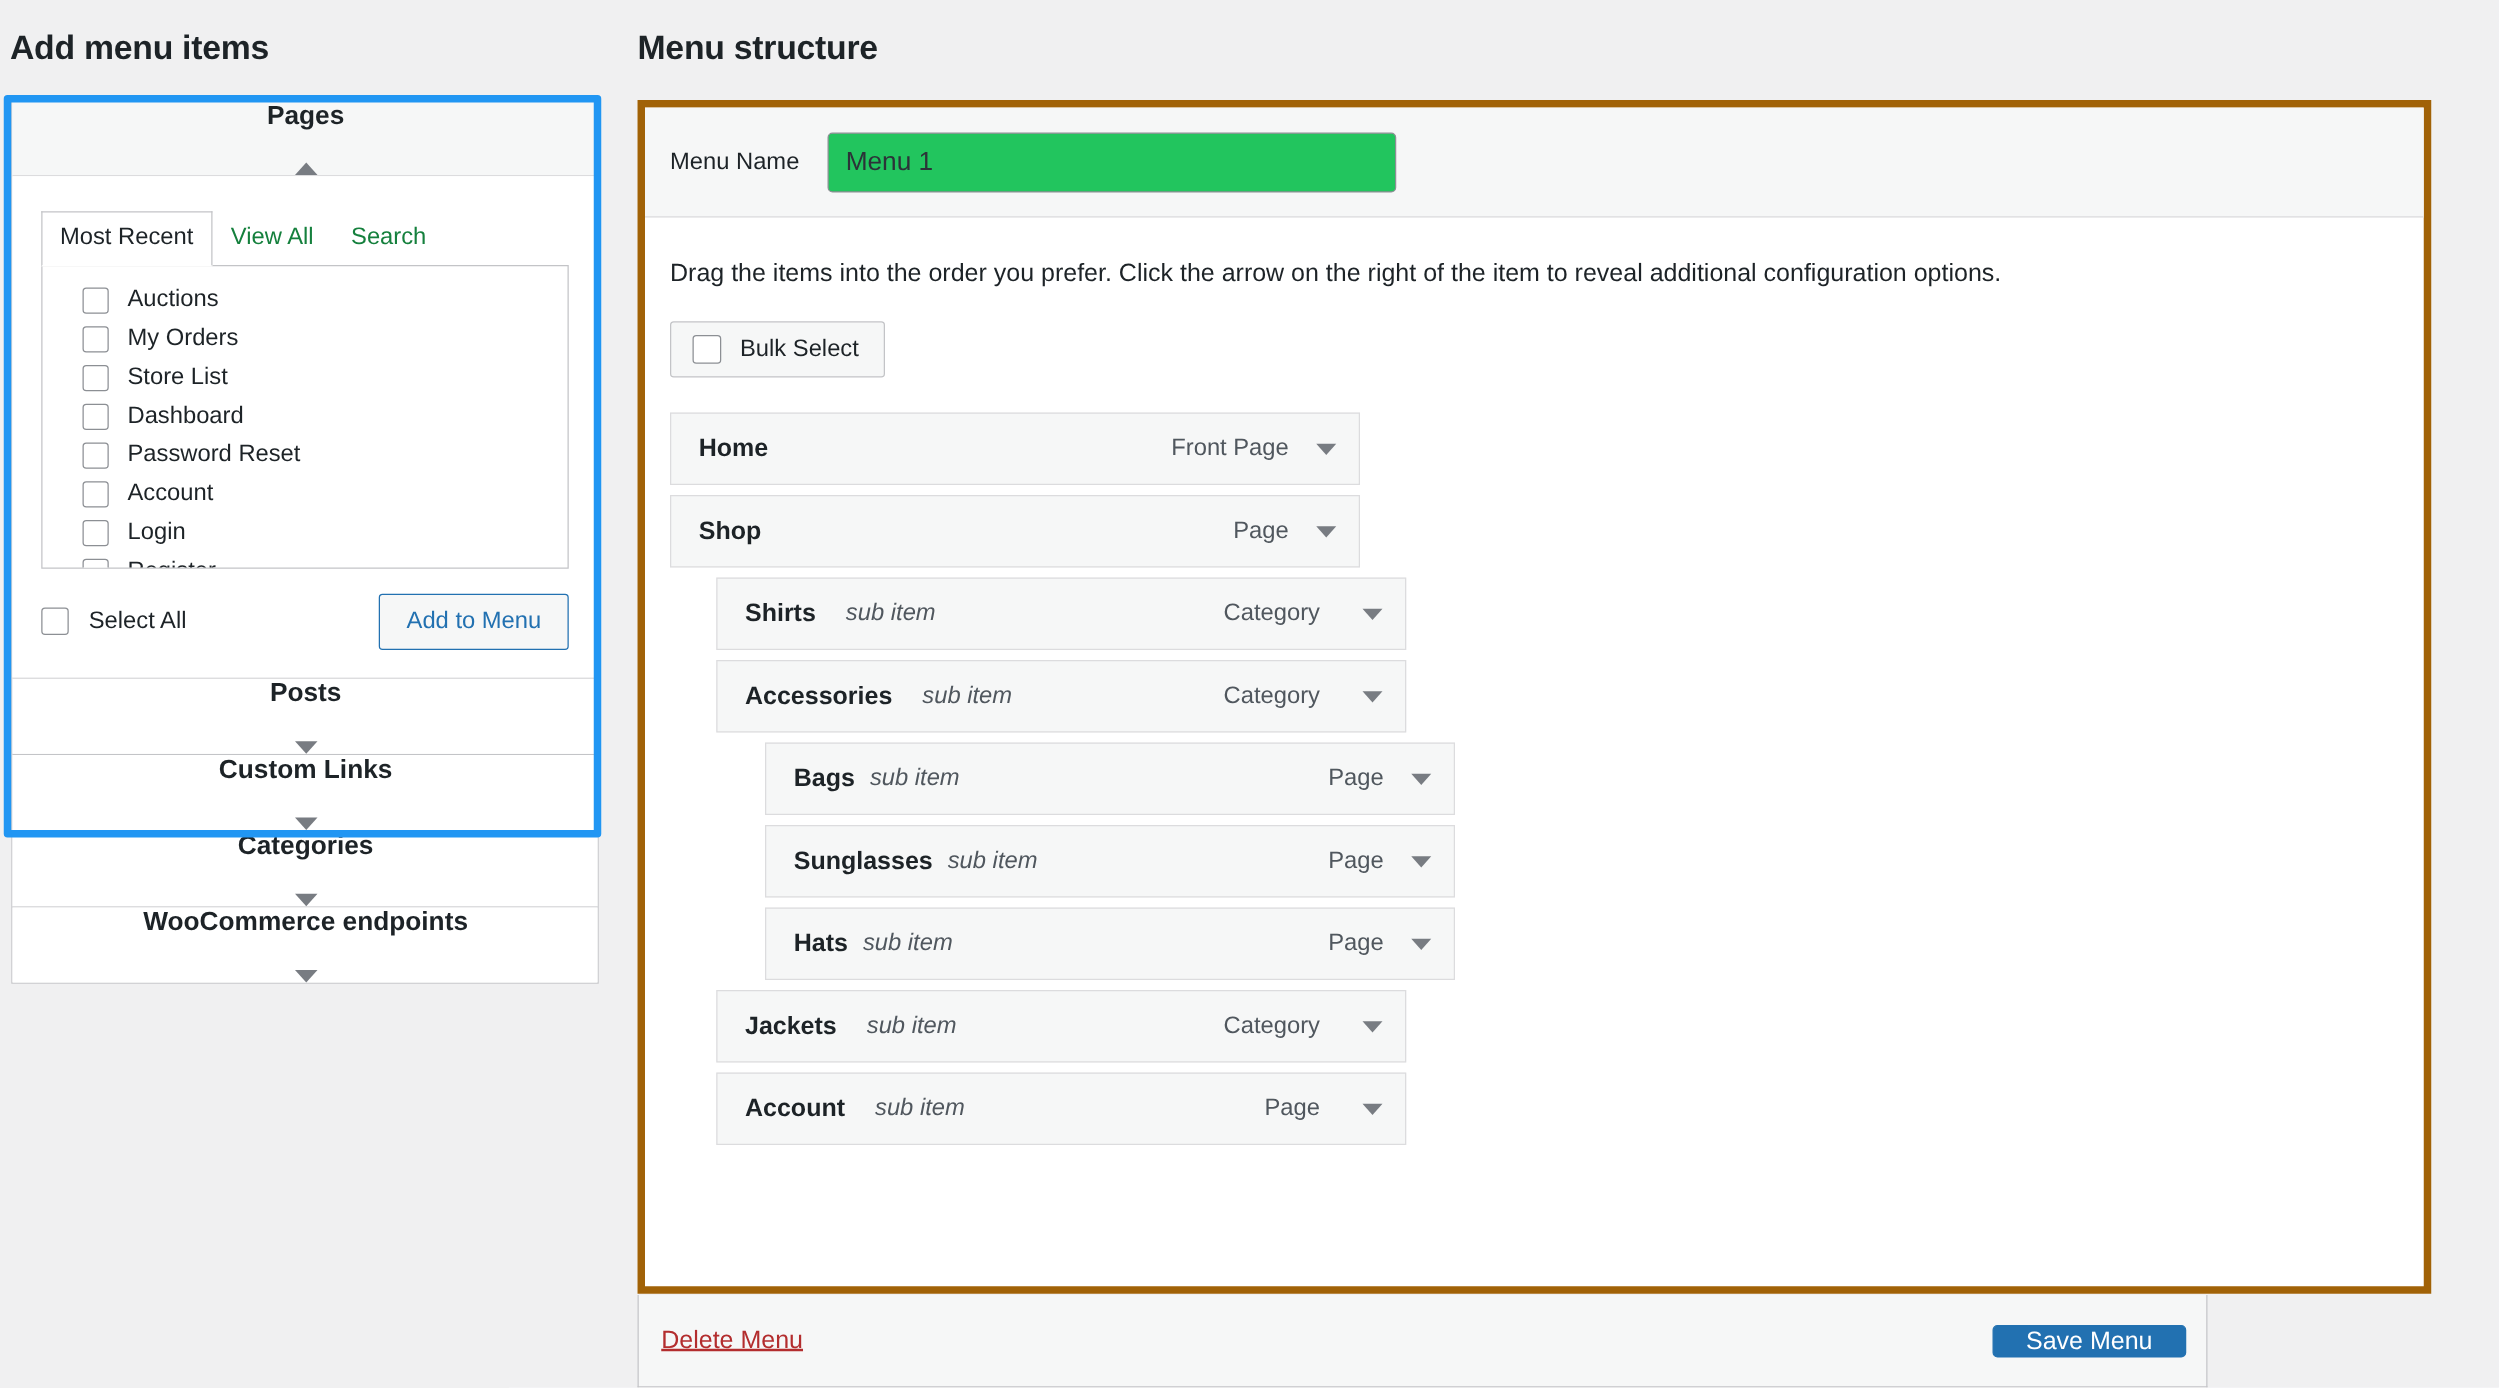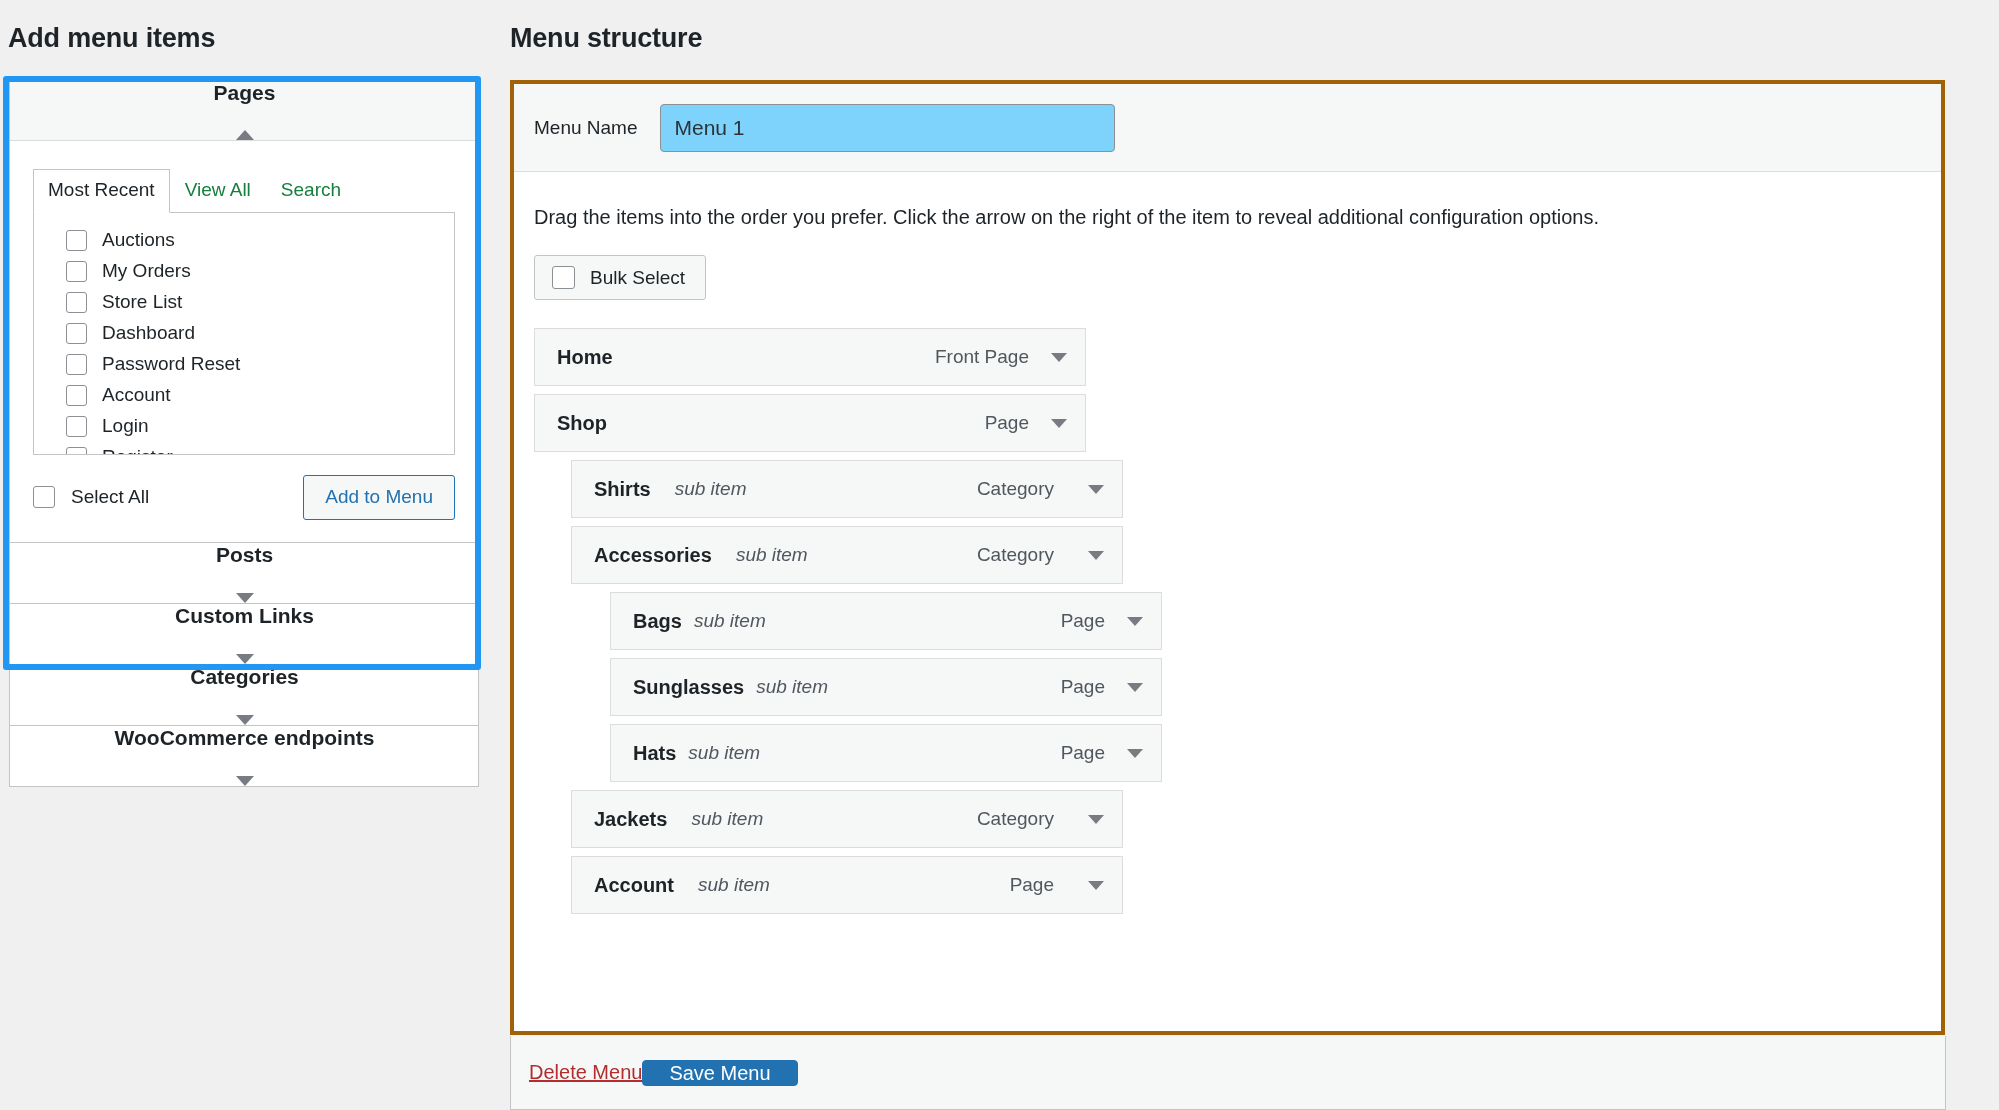--- a/index.html
+++ b/index.html
@@ -84,31 +84,31 @@
     border: 1px solid #2271b1; border-radius: 3px; padding: 10px 21px;
     cursor: pointer; line-height: 1.2;
   }
 
   
   .right-col { position: absolute; left: 510px; top: 0; width: 1489px; height: 1110px; }
   .right-heading { position: absolute; left: 0px; top: 23px; }
 
   .structure-box {
     position: absolute; left: 0px; top: 80px; width: 1435px; height: 955px;
-    background: #fff; border: 4px solid #a16207; overflow: hidden;
+    background: #fff; border: 6px solid #a16207; overflow: hidden;
   }
 
   .name-row {
     height: 88px; background: #f6f7f7; border-bottom: 1px solid #dcdcde;
     display: flex; align-items: center; padding-left: 20px;
   }
   .name-label { font-size: 19px; color: #1d2327; }
   .name-input {
     margin-left: 22px; width: 455px; height: 48px;
-    border: 1px solid #8c8f94; border-radius: 4px; background: #7dd3fc;
+    border: 1px solid #8c8f94; border-radius: 4px; background: #22c55e;
     font-size: 21px; color: #2c3338; padding: 0 14px;
     font-family: "Liberation Sans", sans-serif;
   }
 
   .drag-hint {
     font-size: 20px; color: #1d2327; padding: 31px 20px 0 20px; line-height: 1.4;
   }
 
   .bulk-select {
     margin: 24px 0 0 20px; display: inline-flex; align-items: center;
@@ -133,23 +133,23 @@
   .row-spacer { flex: 1; }
   .row-type { font-size: 19px; color: #50575e; }
   .row-caret {
     width: 0; height: 0; margin-left: 22px;
     border-left: 8px solid transparent; border-right: 8px solid transparent;
     border-top: 9px solid #787c82; cursor: pointer;
   }
 
   
   .footer-bar {
-    position: absolute; left: 510px; top: 1036px; width: 1436px; height: 74px;
+    position: absolute; left: 510px; top: 1036px; width: 1256px; height: 74px;
     background: #f6f7f7; border: 1px solid #c3c4c7; border-top: none;
-    display: flex; align-items: center; justify-content: flex-start;
+    display: flex; align-items: center; justify-content: space-between;
     padding: 0 16px 0 18px;
   }
   .delete-link {
     font-size: 20px; color: #b32d2e; text-decoration: underline; cursor: pointer;
   }
   .btn-primary {
     font-size: 20px; color: #fff; background: #2271b1;
     border: 1px solid #2271b1; border-radius: 4px;
     padding: 1px 26px; cursor: pointer; line-height: 1.1;
   }

